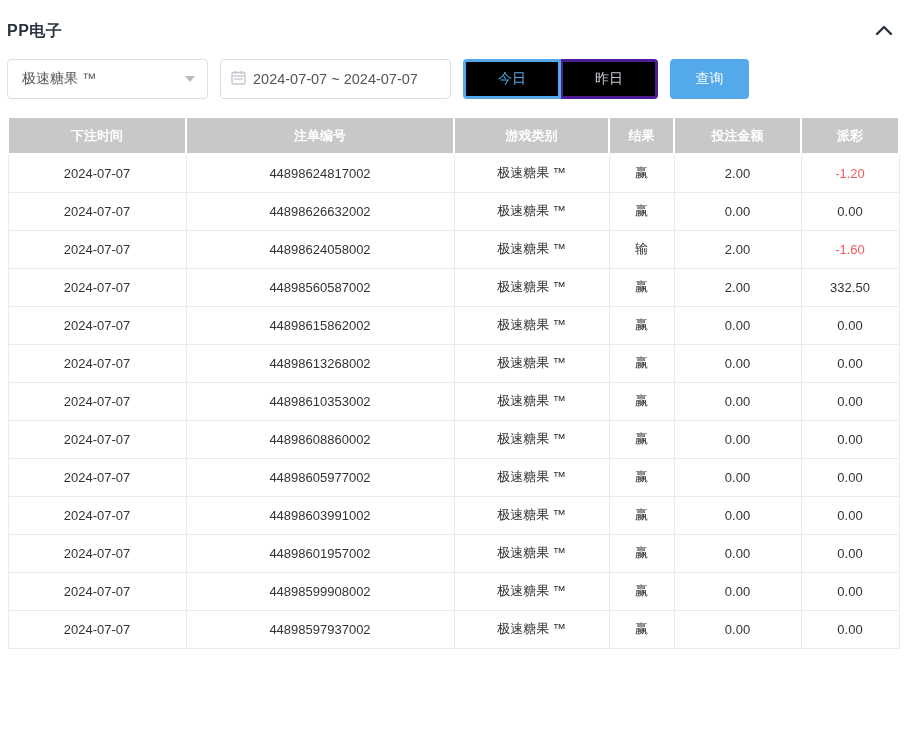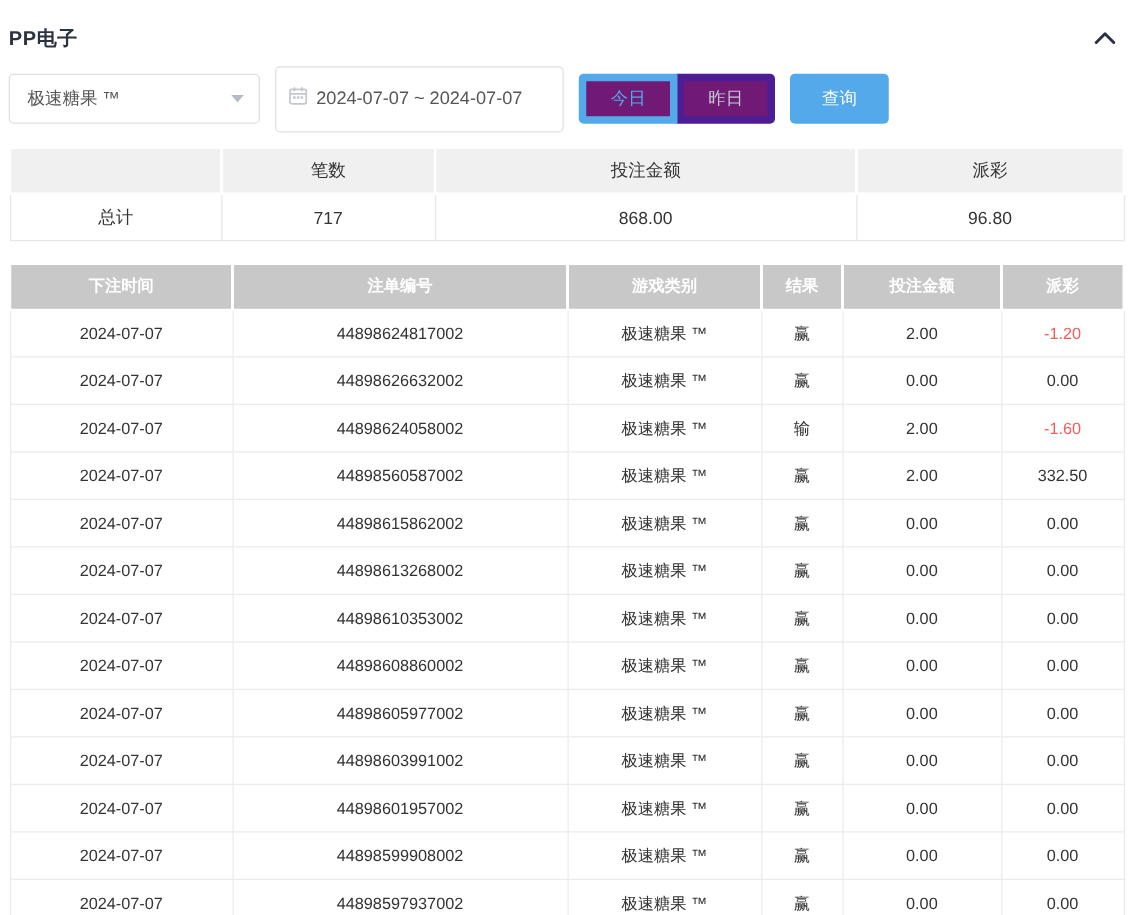--- a/index.html
+++ b/index.html
@@ -27,31 +27,31 @@
     width: 201px; height: 40px; border: 1px solid #dcdfe6; border-radius: 4px;
     display: flex; align-items: center; justify-content: space-between;
     padding: 0 12px 0 14px; cursor: pointer; background: #fff;
   }
   .select-value { font-size: 14px; color: #555; }
   .caret-down {
     width: 0; height: 0; border-left: 5px solid transparent;
     border-right: 5px solid transparent; border-top: 6px solid #b6bac1;
   }
   .date-box {
-    margin-left: 12px; width: 231px; height: 53px; border: 1px solid #dcdfe6;
+    margin-left: 12px; width: 231px; height: 40px; border: 1px solid #dcdfe6;
     border-radius: 4px; display: flex; align-items: center; padding: 0 10px;
     cursor: pointer; background: #fff;
   }
   .date-box .cal { margin-right: 7px; flex: 0 0 auto; }
   .date-value { font-size: 14.5px; color: #555; white-space: nowrap; }
 
   .quick-group { display: flex; margin-left: 12px; }
   .qbtn {
-    height: 40px; width: 79px; background: #701a75; font-size: 14px;
-    border: 6px solid #4c1d95; color: #c3c7cf; cursor: pointer;
+    height: 40px; width: 98px; background: #000000; font-size: 14px;
+    border: 3px solid #4c1d95; color: #c3c7cf; cursor: pointer;
     margin-left: -1px; position: relative;
   }
   .qbtn:first-child { margin-left: 0; border-radius: 4px 0 0 4px; }
   .qbtn:last-child { border-radius: 0 4px 4px 0; }
   .qbtn.active { color: #54a9ea; border-color: #54a9ea; z-index: 2; }
 
   .search-btn {
     margin-left: 12px; height: 40px; width: 79px; border: none; border-radius: 4px;
     background: #54a9ea; color: #fff; font-size: 14px; cursor: pointer;
   }
@@ -119,44 +119,20 @@
     </div>
 
     <div class="quick-group">
         <button class="qbtn active">今日</button>
         <button class="qbtn">昨日</button>
       </div>
 
     <button class="search-btn">查询</button>
   </div>
 
-  <table class="summary-table">
-    <colgroup>
-        <col style="width:169px">
-        <col style="width:171px">
-        <col style="width:337px">
-        <col style="width:214px">
-      </colgroup>
-    <thead>
-      <tr>
-        <th></th>
-        <th>笔数</th>
-        <th>投注金额</th>
-        <th>派彩</th>
-      </tr>
-    </thead>
-    <tbody>
-      <tr>
-        <td>总计</td>
-        <td>717</td>
-        <td>868.00</td>
-        <td>96.80</td>
-      </tr>
-    </tbody>
-  </table>
 
   <table class="records-table">
     <colgroup>
         <col style="width:178px">
         <col style="width:268px">
         <col style="width:155px">
         <col style="width:65px">
         <col style="width:127px">
         <col style="width:98px">
       </colgroup>

